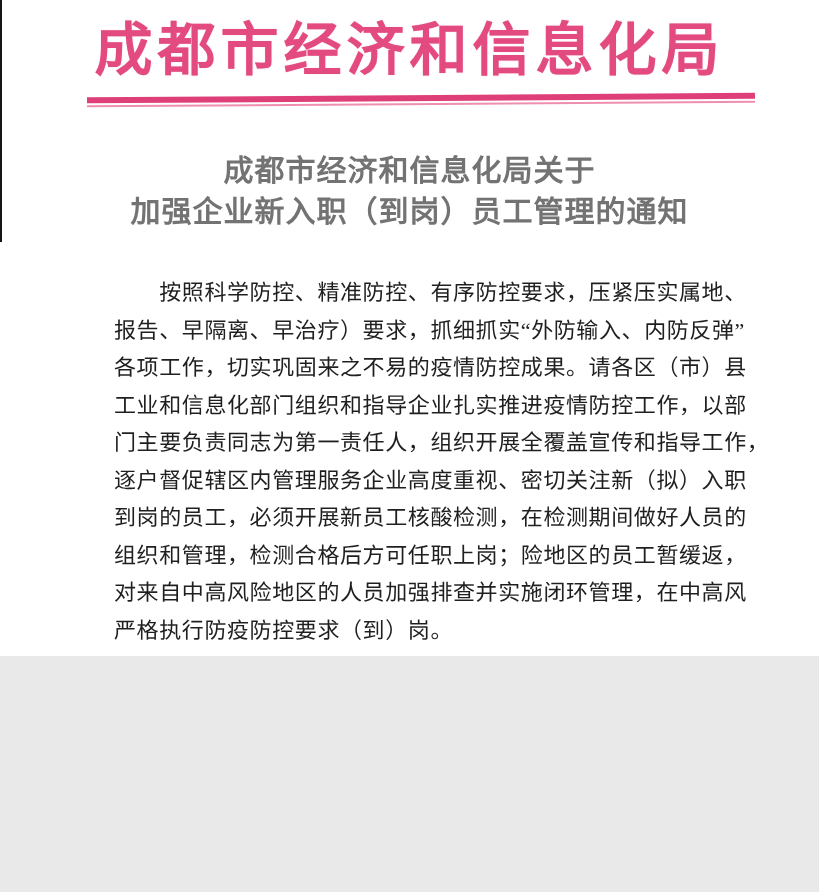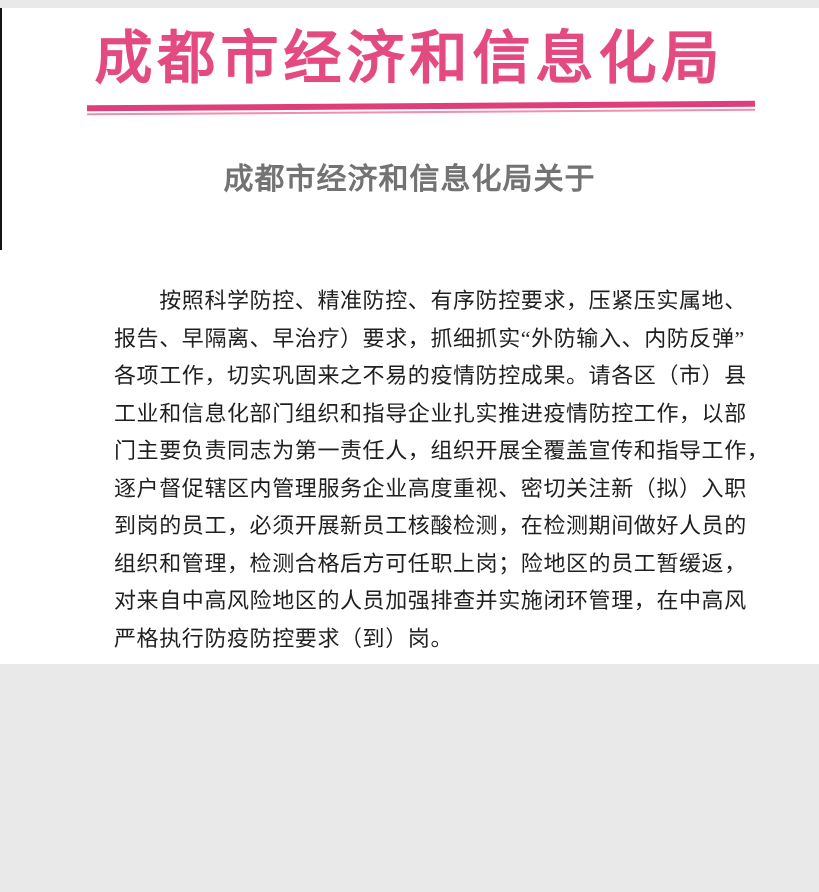--- a/index.html
+++ b/index.html
@@ -1,19 +1,19 @@
 <!DOCTYPE html>
 <html lang="zh-CN"><head>
 <meta charset="utf-8">
 <style>
   html,body{margin:0;padding:0;background:#e9e9e9;}
   .page{
     position:relative;
     width:819px;height:656px;
-    margin:8px auto;
+    margin:0 auto;
     background:#ffffff;
     overflow:hidden;
     font-family:"Liberation Serif","DejaVu Serif",serif;
   }
   
   .edge-artifact{
     position:absolute;left:0;top:0;width:2px;height:242px;
     background:#151515;
   }
   
@@ -84,20 +84,21 @@
 
   <div class="letterhead">成都市经济和信息化局</div>
 
   <div class="divider">
     <div class="thick"></div>
     <div class="thin"></div>
   </div>
 
   <h1 class="doc-title">
     <span>成都市经济和信息化局关于</span><br>
+    <span>加强企业新入职（到岗）员工管理的通知</span>
   </h1>
 
   <div class="body-text">
       <div class="body-line">　　按照科学防控、精准防控、有序防控要求，压紧压实属地、</div>
       <div class="body-line">报告、早隔离、早治疗）要求，抓细抓实“外防输入、内防反弹”</div>
       <div class="body-line">各项工作，切实巩固来之不易的疫情防控成果。请各区（市）县</div>
       <div class="body-line">工业和信息化部门组织和指导企业扎实推进疫情防控工作，以部</div>
       <div class="body-line">门主要负责同志为第一责任人，组织开展全覆盖宣传和指导工作，</div>
       <div class="body-line">逐户督促辖区内管理服务企业高度重视、密切关注新（拟）入职</div>
       <div class="body-line">到岗的员工，必须开展新员工核酸检测，在检测期间做好人员的</div>

